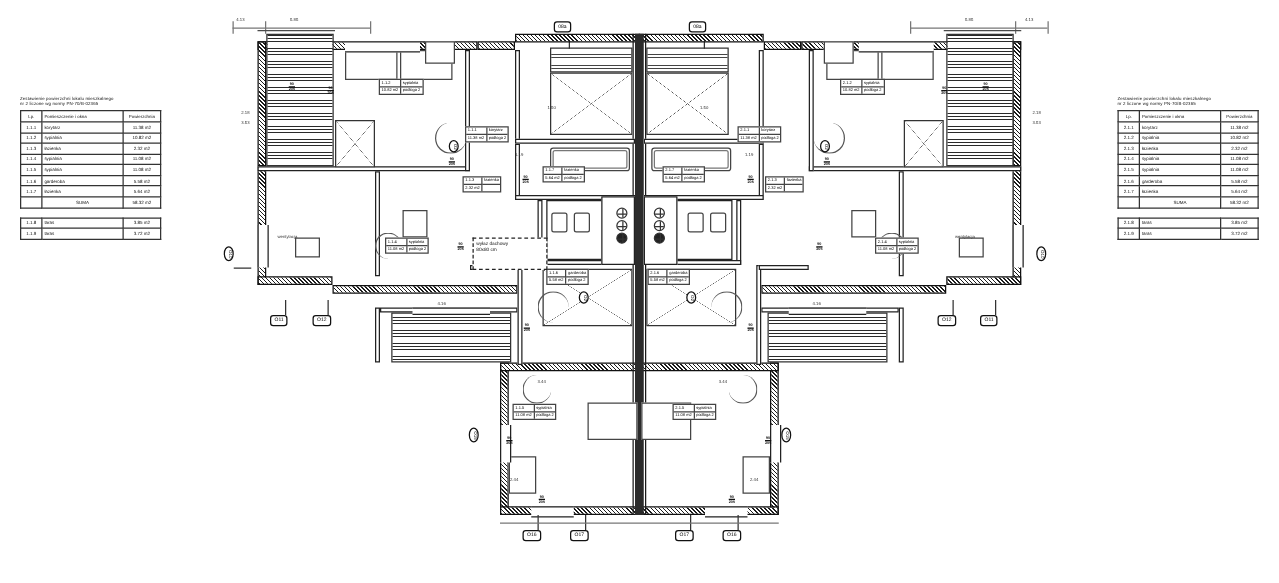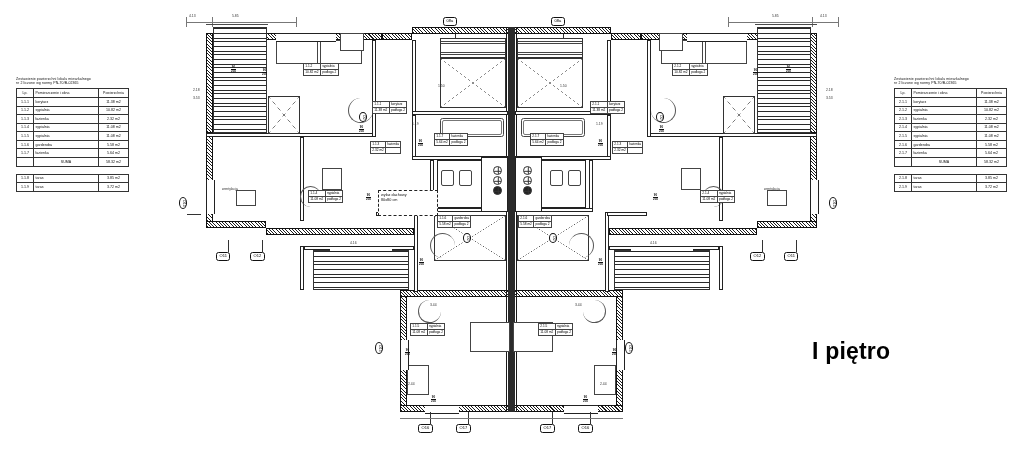--- a/index.html
+++ b/index.html
@@ -594,15 +594,14 @@
   <div class="dtx" style="left:650px;top:241px;">4.16</div>
   <div class="dtx" style="left:430px;top:303px;">3.44</div>
   <div class="dtx" style="left:575px;top:303px;">3.44</div>
   <div class="dtx" style="left:408px;top:382px;">2.44</div>
   <div class="dtx" style="left:600px;top:382px;">2.44</div>
   <div class="dtx" style="left:222px;top:187px;">wentylacja</div>
   <div class="dtx" style="left:764px;top:187px;">wentylacja</div>
 
   <div class="dim ln" style="left:400px;top:418px;width:223px;"></div>
 
-  <div class="ptitle" style="left:812px;top:338px;">I piętro</div>
 
 </div>
 
 </body></html>

